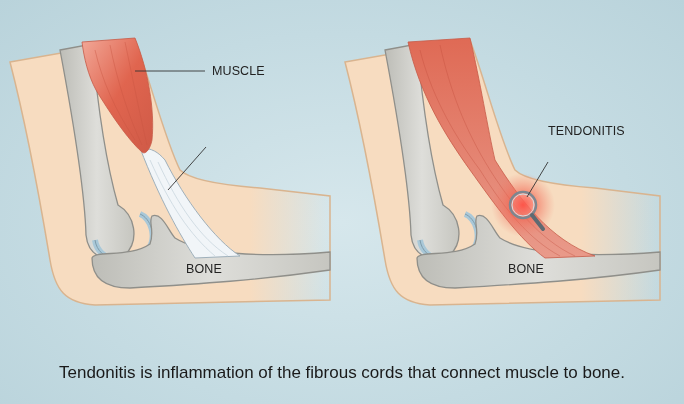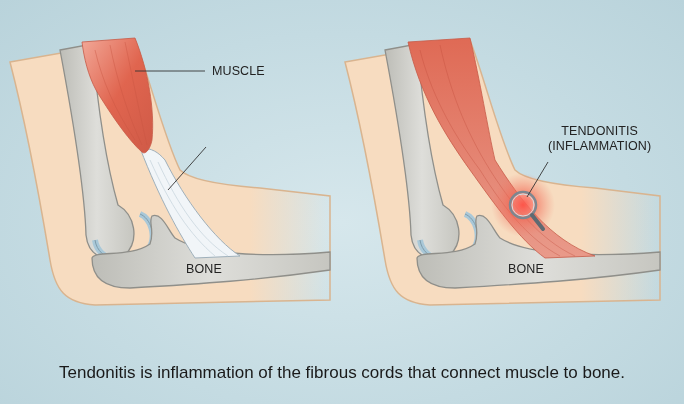--- a/index.html
+++ b/index.html
@@ -80,18 +80,17 @@
       </g>
       <line x1="527" y1="197" x2="548" y2="162" stroke="#333" stroke-width="0.9"></line>
     </g>
   </svg>
 
   <div class="lbl" style="left:212px; top:64px;">MUSCLE</div>
   <div class="lbl" style="left:186px; top:262px;">BONE</div>
 
   <div class="lbl" style="left:548px; top:124px;">
     <div>TENDONITIS</div>
-    <div>(INFLAMMATION)</div>
   </div>
   <div class="lbl" style="left:508px; top:262px;">BONE</div>
 
   <div class="caption">Tendonitis is inflammation of the fibrous cords that connect muscle to bone.</div>
 </div>
 
 </body></html>

